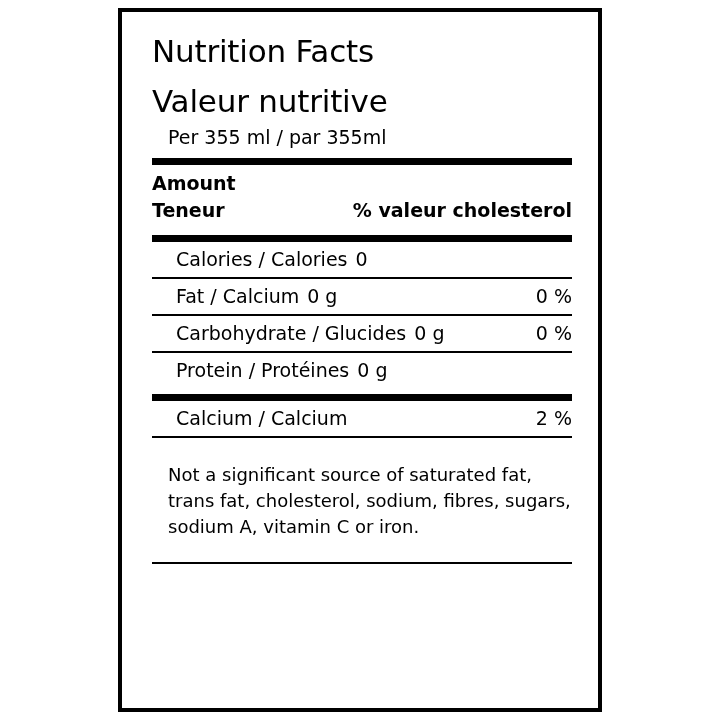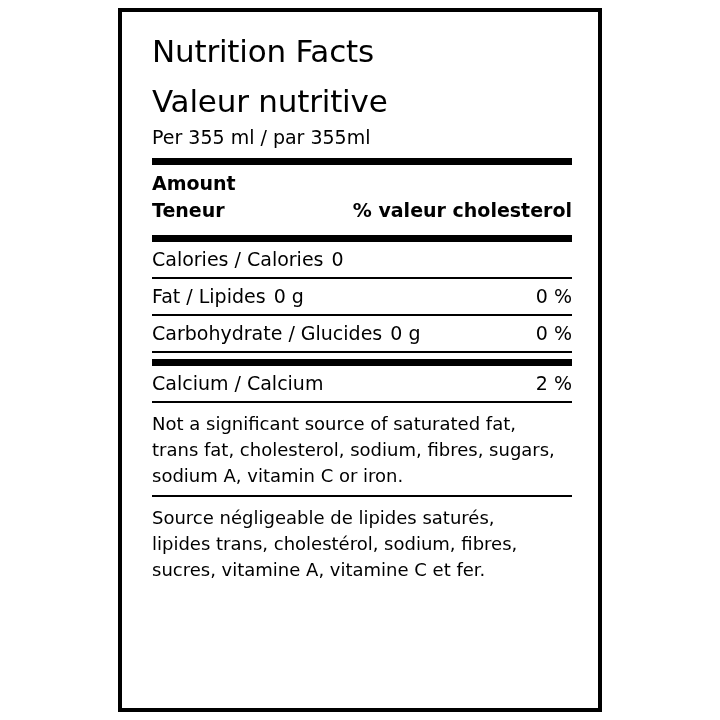--- a/index.html
+++ b/index.html
@@ -41,39 +41,40 @@
   .title-fr {
     font-size: 31px;
     line-height: 38px;
     letter-spacing: -0.2px;
     margin: 12px 0 4px 0;
     font-weight: 400;
   }
   .serving {
     font-size: 19px;
     line-height: 26px;
-    margin: 0 0 8px 0;
+    margin: 0 0 8px 16px;
   }
   .rule-thick {
     border: 0;
     border-top: 7px solid #000000;
     margin: 6px 0 0 0;
   }
   .rule-thin {
     border: 0;
     border-top: 2px solid #000000;
     margin: 0;
   }
   .row {
     display: flex;
     justify-content: space-between;
     align-items: flex-start;
     font-size: 19px;
     line-height: 25px;
     padding: 5px 0 5px 0;
+    margin-left: 24px;
   }
   .row .left {
     white-space: nowrap;
   }
   .row .right {
     white-space: nowrap;
     text-align: right;
   }
   .hdr-block {
     padding: 5px 0 5px 0;
@@ -86,21 +87,21 @@
     line-height: 27px;
     font-weight: bold;
   }
   .amount-val {
     margin-left: 8px;
   }
   .note {
     font-size: 18px;
     line-height: 26px;
     padding: 8px 0 6px 0;
-    margin: 0;
+    margin: 16px;
   }
   .note div {
     white-space: nowrap;
   }
 </style>
 </head>
 <body>
 
 <div class="page">
   <div class="panel">
@@ -127,56 +128,57 @@
       <span class="left">
         <span>Calories / Calories</span><span class="amount-val">0</span>
       </span>
       <span class="right"></span>
     </div>
 
     <hr class="rule-thin">
 
     <div class="row">
       <span class="left">
-        <span>Fat / Lipides</span><span class="amount-val">0 g</span>
+        <span>Fat / Calcium</span><span class="amount-val">0 g</span>
       </span>
       <span class="right">0 %</span>
     </div>
 
     <hr class="rule-thin">
 
     <div class="row">
       <span class="left">
         <span>Carbohydrate / Glucides</span><span class="amount-val">0 g</span>
       </span>
       <span class="right">0 %</span>
     </div>
 
     <hr class="rule-thin">
 
+    <div class="row">
+      <span class="left">
+        <span>Protein / Protéines</span><span class="amount-val">0 g</span>
+      </span>
+      <span class="right"></span>
+    </div>
 
     <hr class="rule-thick">
 
     <div class="row">
       <span class="left">
         <span>Calcium / Calcium</span><span class="amount-val"></span>
       </span>
       <span class="right">2 %</span>
     </div>
 
     <hr class="rule-thin">
 
     <div class="note">
       <div>Not a significant source of saturated fat,</div>
       <div>trans fat, cholesterol, sodium, fibres, sugars,</div>
       <div>sodium A, vitamin C or iron.</div>
     </div>
 
     <hr class="rule-thin">
 
-    <div class="note">
-      <div>Source négligeable de lipides saturés,</div>
-      <div>lipides trans, cholestérol, sodium, fibres,</div>
-      <div>sucres, vitamine A, vitamine C et fer.</div>
-    </div>
 
   </div>
 </div>
 
 </body></html>

